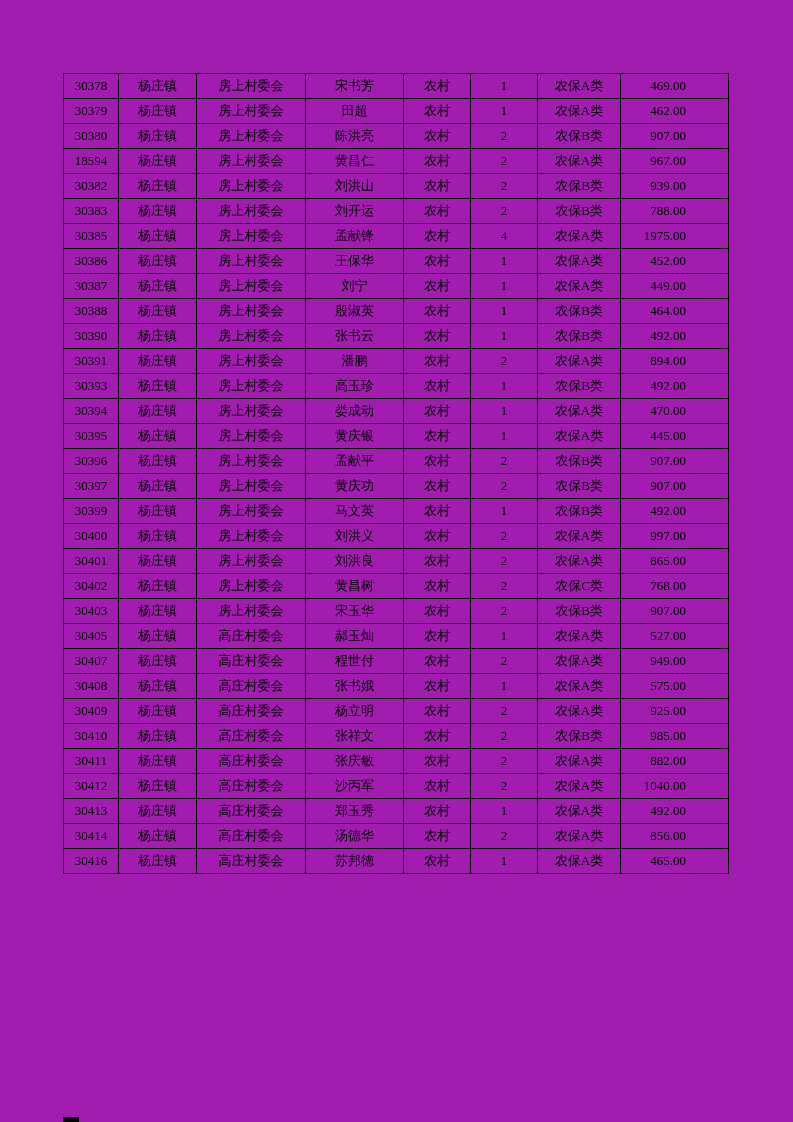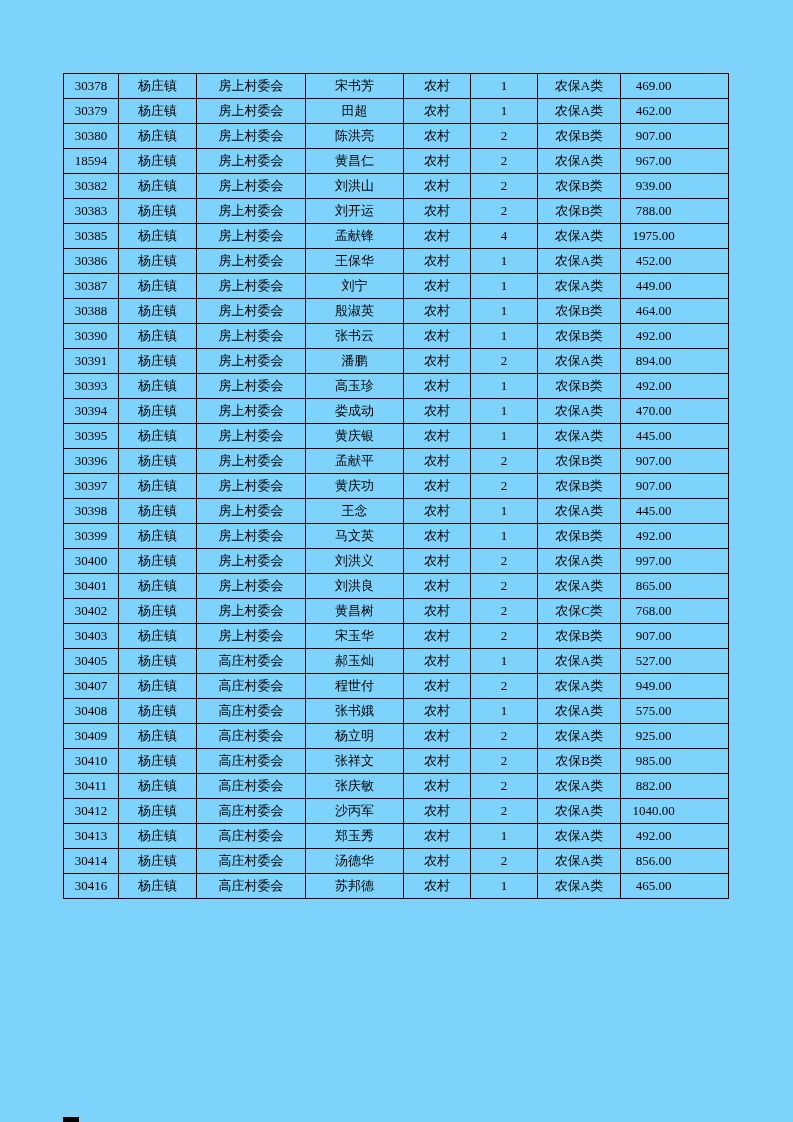--- a/index.html
+++ b/index.html
@@ -4,21 +4,21 @@
 <style>
   html, body {
     margin: 0;
     padding: 0;
     background: #ffffff;
   }
   .page {
     position: relative;
     width: 793px;
     height: 1122px;
-    background: #7dd3fc;
+    background: #a21caf;
     color: #000000;
     font-family: "Liberation Serif", "DejaVu Serif", serif;
     overflow: hidden;
   }
   table.roster {
     position: absolute;
     left: 63px;
     top: 73px;
     width: 665px;
     border-collapse: collapse;
@@ -28,20 +28,21 @@
     border: 1px solid #000000;
     height: 24px;
     line-height: 24px;
     padding: 0;
     font-size: 13px;
     text-align: center;
     white-space: nowrap;
     overflow: hidden;
   }
   table.roster td.col-amount {
+    text-align: right;
     padding-right: 42px;
   }
   .page-bottom-fragment {
     position: absolute;
     left: 63px;
     top: 1117px;
     width: 16px;
     height: 5px;
     background: #000000;
   }
@@ -226,30 +227,20 @@
           <td class="col-id">30397</td>
           <td class="col-town">杨庄镇</td>
           <td class="col-village">房上村委会</td>
           <td class="col-name">黄庆功</td>
           <td class="col-residence">农村</td>
           <td class="col-persons">2</td>
           <td class="col-category">农保B类</td>
           <td class="col-amount">907.00</td>
         </tr>
         <tr>
-          <td class="col-id">30398</td>
-          <td class="col-town">杨庄镇</td>
-          <td class="col-village">房上村委会</td>
-          <td class="col-name">王念</td>
-          <td class="col-residence">农村</td>
-          <td class="col-persons">1</td>
-          <td class="col-category">农保A类</td>
-          <td class="col-amount">445.00</td>
-        </tr>
-        <tr>
           <td class="col-id">30399</td>
           <td class="col-town">杨庄镇</td>
           <td class="col-village">房上村委会</td>
           <td class="col-name">马文英</td>
           <td class="col-residence">农村</td>
           <td class="col-persons">1</td>
           <td class="col-category">农保B类</td>
           <td class="col-amount">492.00</td>
         </tr>
         <tr>

